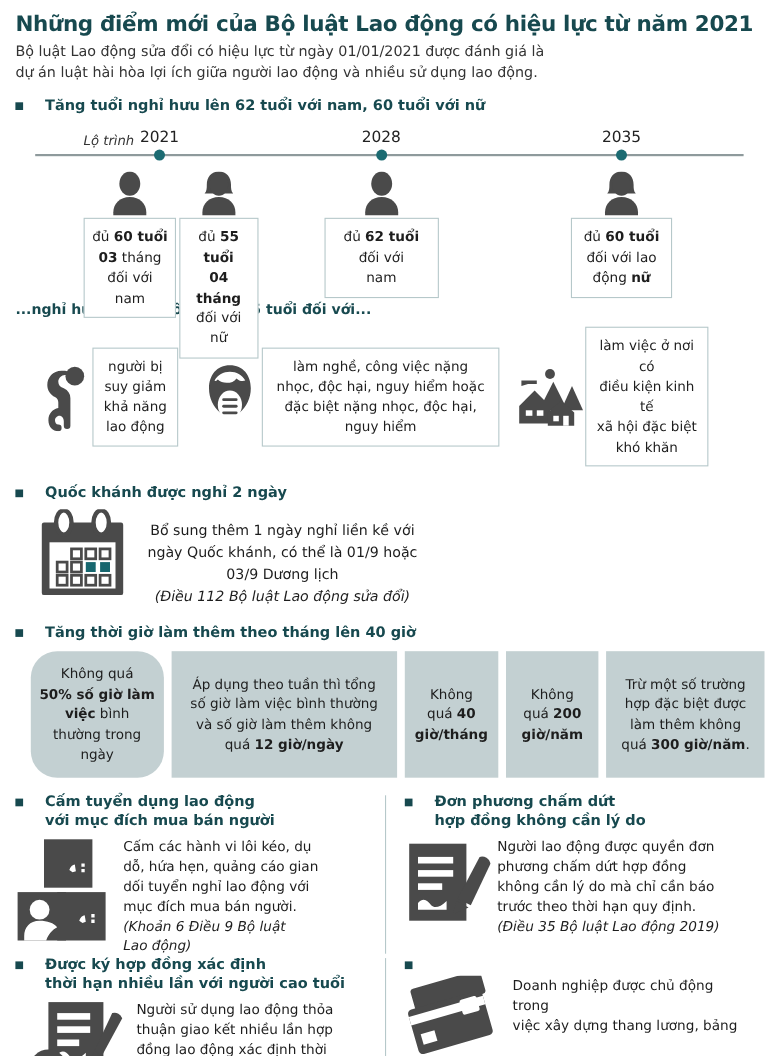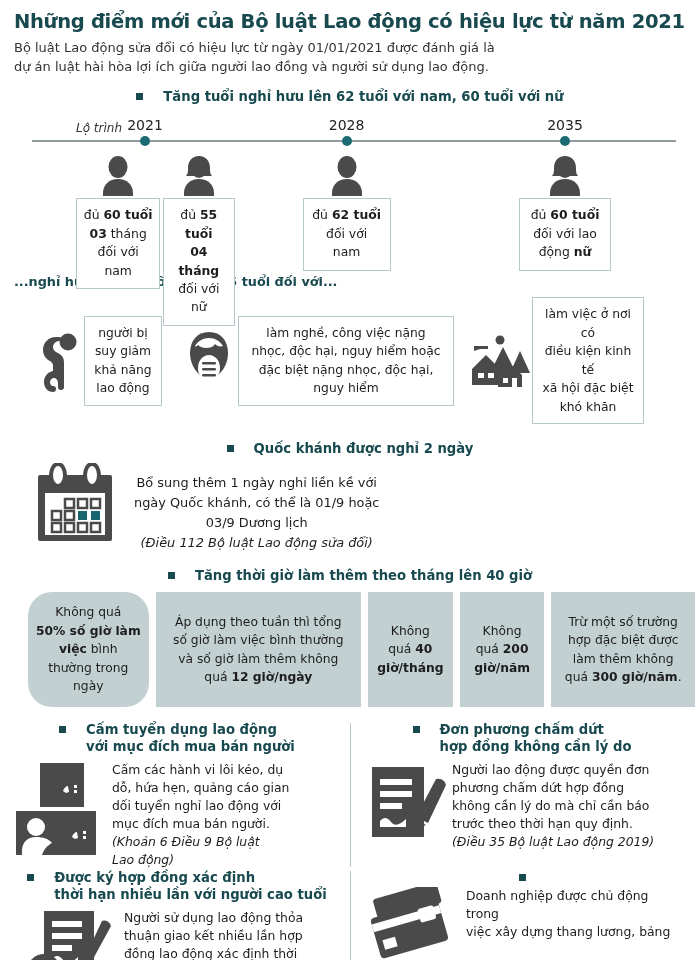--- a/index.html
+++ b/index.html
@@ -21,21 +21,20 @@
   }
   .subtitle {
     font-size: 13px; color: #333; line-height: 1.42; margin-top: 6px;
   }
 
   
   .sec-head {
     display: flex; align-items: flex-start; gap: 20px;
     color: #17494f; font-weight: bold; font-size: 13.2px;
     line-height: 1.3;
-    justify-content: center;
   }
   .sec-head .bullet {
     width: 7px; height: 7px; background: #17494f; flex: 0 0 auto;
     margin-top: 5px;
   }
 
   
   .timeline-wrap { position: relative; height: 160px; margin-top: 7px; }
   .tl-label {
     position: absolute; font-style: italic; font-size: 12px; color: #333;
@@ -105,21 +104,21 @@
   .icon-dark { fill: #4a4a4a; }
 </style>
 </head>
 <body>
 
 <div class="page">
 
   <div class="title">Những điểm mới của Bộ luật Lao động có hiệu lực từ năm 2021</div>
   <div class="subtitle">
     <div>Bộ luật Lao động sửa đổi có hiệu lực từ ngày 01/01/2021 được đánh giá là</div>
-    <div>dự án luật hài hòa lợi ích giữa người lao đồng và người sử dụng lao động.</div>
+    <div>dự án luật hài hòa lợi ích giữa người lao động và nhiều sử dụng lao động.</div>
   </div>
 
   <div class="sec-head" style="margin-top:12px;">
     <span class="bullet"></span>
     <span>Tăng tuổi nghỉ hưu lên 62 tuổi với nam, 60 tuổi với nữ</span>
   </div>
 
   <div class="timeline-wrap">
     <div class="tl-label">Lộ trình</div>
     <div class="tl-line"></div>
@@ -145,21 +144,21 @@
             <ellipse class="icon-dark" cx="18" cy="12" rx="8.5" ry="10"></ellipse>
             <path class="icon-dark" d="M18 23c-9 0-15 6-15 14v3h30v-3c0-8-6-14-15-14z"></path>
           </svg>
           <div class="tl-box" style="width: 72px;">đủ <b>55 tuổi</b><br><b>04 tháng</b><br>đối với nữ</div>
         </div>
         <div class="tl-node" style="left: 49.5%;">
           <svg class="person-icon" width="36" height="40" viewBox="0 0 36 40">
             <ellipse class="icon-dark" cx="18" cy="11" rx="9.5" ry="11"></ellipse>
             <path class="icon-dark" d="M18 23c-9 0-15 6-15 14v3h30v-3c0-8-6-14-15-14z"></path>
           </svg>
-          <div class="tl-box" style="width: 88px;">đủ <b>62 tuổi</b><br>đối với<br>nam</div>
+          <div class="tl-box" style="width: 104px;">đủ <b>62 tuổi</b><br>đối với<br>nam</div>
         </div>
         <div class="tl-node" style="left: 82%;">
           <svg class="person-icon" width="36" height="40" viewBox="0 0 36 40">
             <path class="icon-dark" d="M18 0C11 0 7 5 7 12c0 3 0 6-2 8h26c-2-2-2-5-2-8C29 5 25 0 18 0z"></path>
             <ellipse class="icon-dark" cx="18" cy="12" rx="8.5" ry="10"></ellipse>
             <path class="icon-dark" d="M18 23c-9 0-15 6-15 14v3h30v-3c0-8-6-14-15-14z"></path>
           </svg>
           <div class="tl-box" style="width: 92px;">đủ <b>60 tuổi</b><br>đối với lao<br>động <b>nữ</b></div>
         </div>
       </div>

